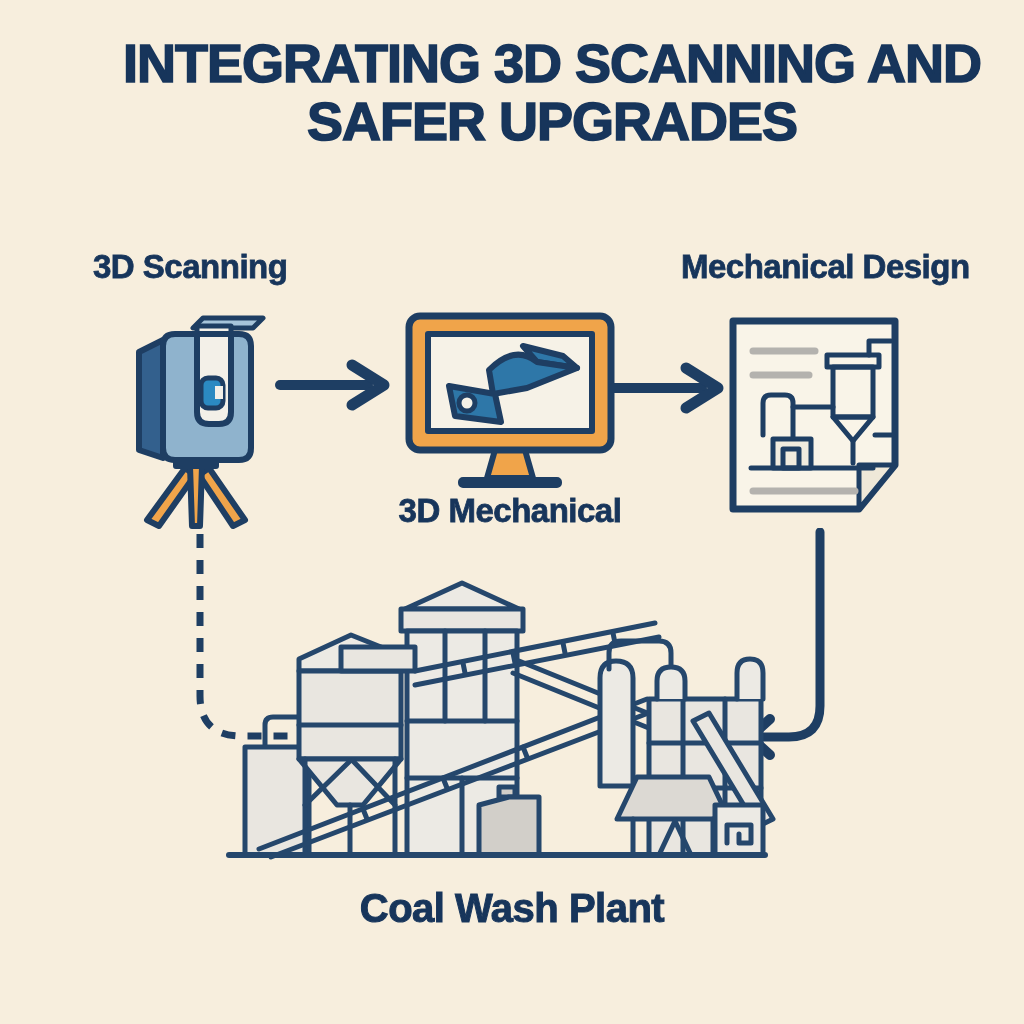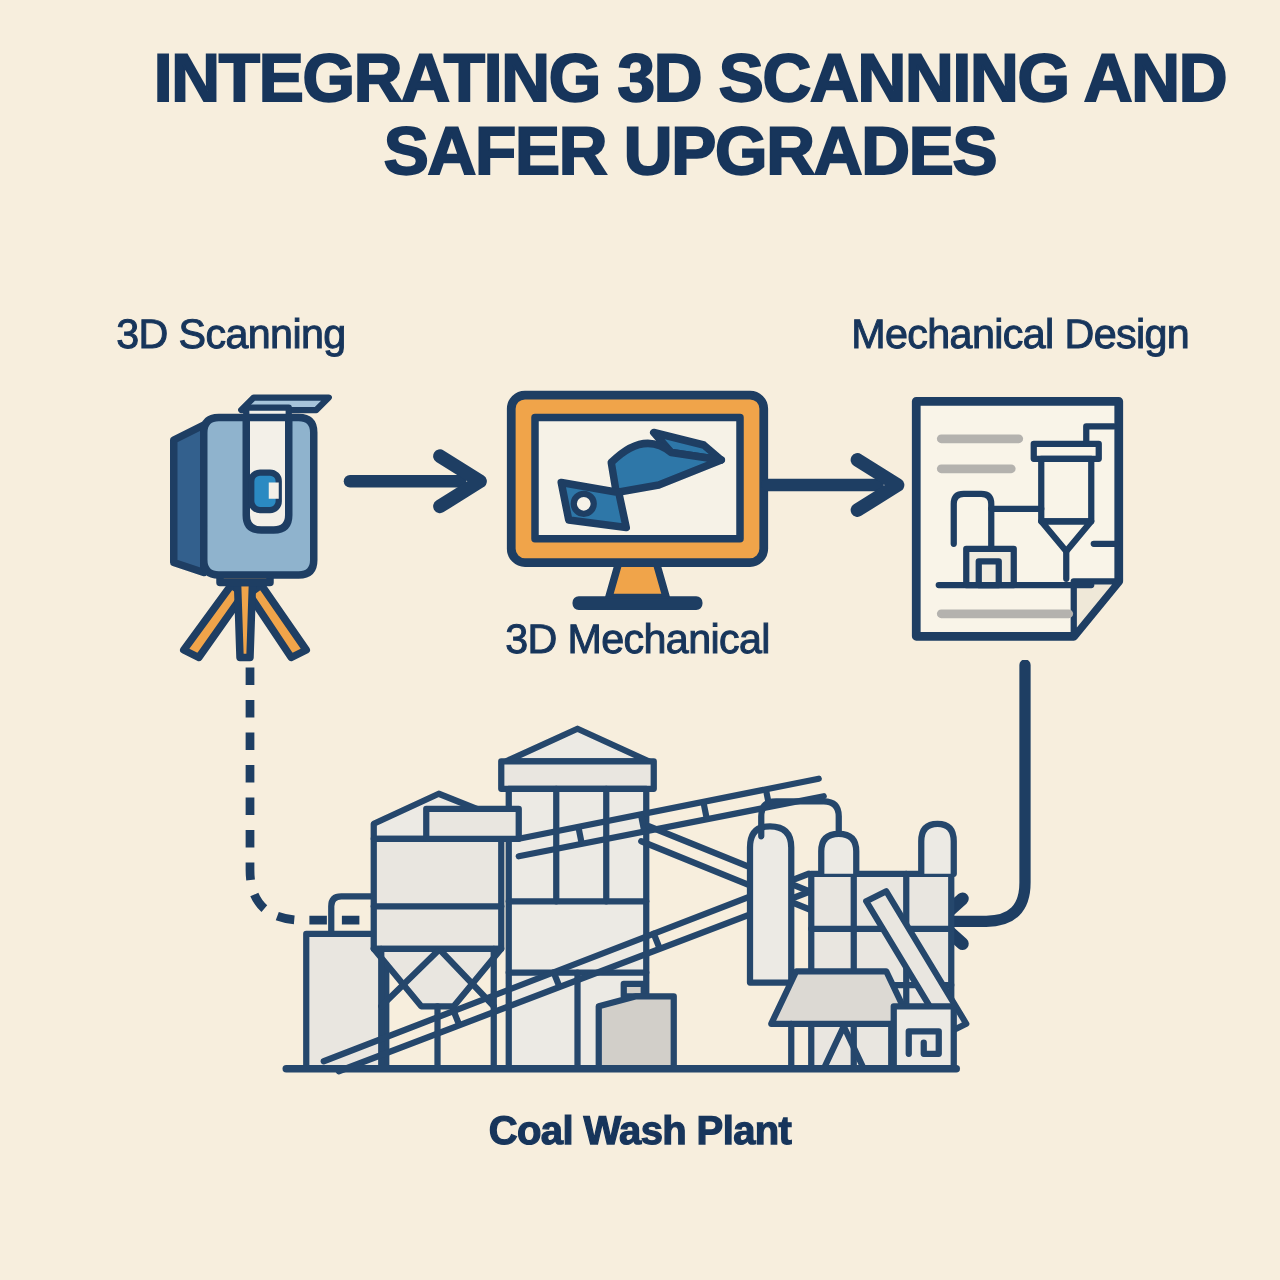--- a/index.html
+++ b/index.html
@@ -10,29 +10,29 @@
     color:#17355b;
   }
   .title{
     position:absolute;top:34px;left:0;width:1024px;margin:0;
     text-align:center;font-weight:bold;font-size:54px;line-height:58px;
     letter-spacing:-1px;color:#17355b;padding-left:40px;
     -webkit-text-stroke:1.6px #17355b;
   }
   .title span{display:block;}
   .step-label{
-    position:absolute;font-weight:normal;font-size:33px;letter-spacing:-0.5px;
+    position:absolute;font-weight:bold;font-size:33px;letter-spacing:-0.5px;
     color:#17355b;-webkit-text-stroke:0.8px #17355b;white-space:nowrap;
   }
   .lbl-scanning{left:93px;top:248px;}
   .lbl-modelling{left:390px;top:492px;width:240px;text-align:center;}
   .lbl-mech{left:681px;top:248px;}
   .plant-label{
     position:absolute;left:312px;top:886px;width:400px;text-align:center;
-    font-weight:bold;font-size:32px;letter-spacing:-0.5px;color:#17355b;
+    font-weight:bold;font-size:40px;letter-spacing:-0.5px;color:#17355b;
     -webkit-text-stroke:1px #17355b;white-space:nowrap;
   }
   .abs{position:absolute;}
 </style>
 </head>
 <body>
 
 <div class="canvas">
 
   <h1 class="title">

